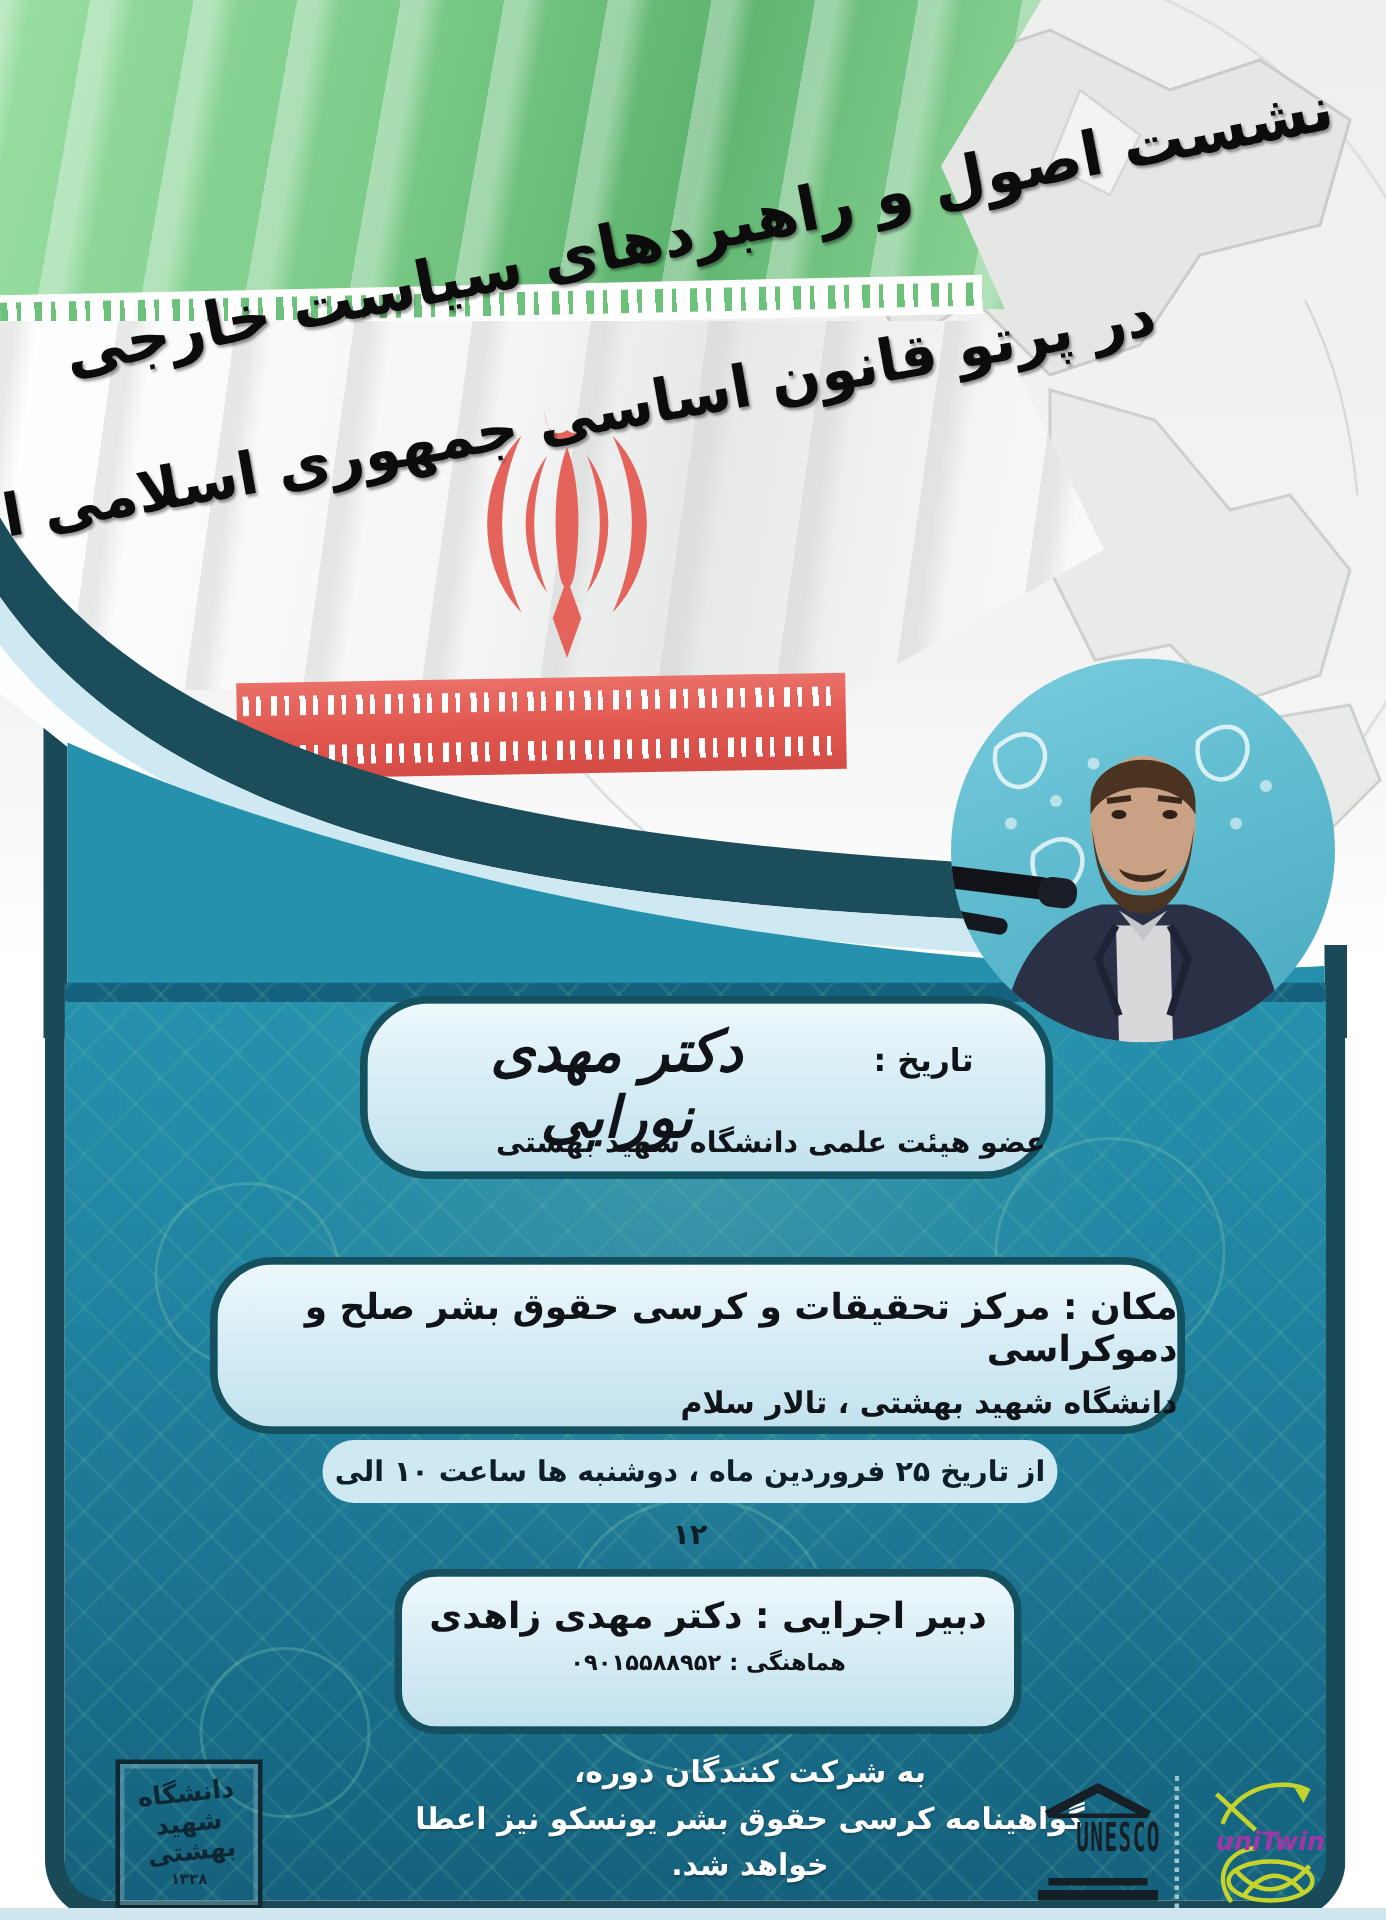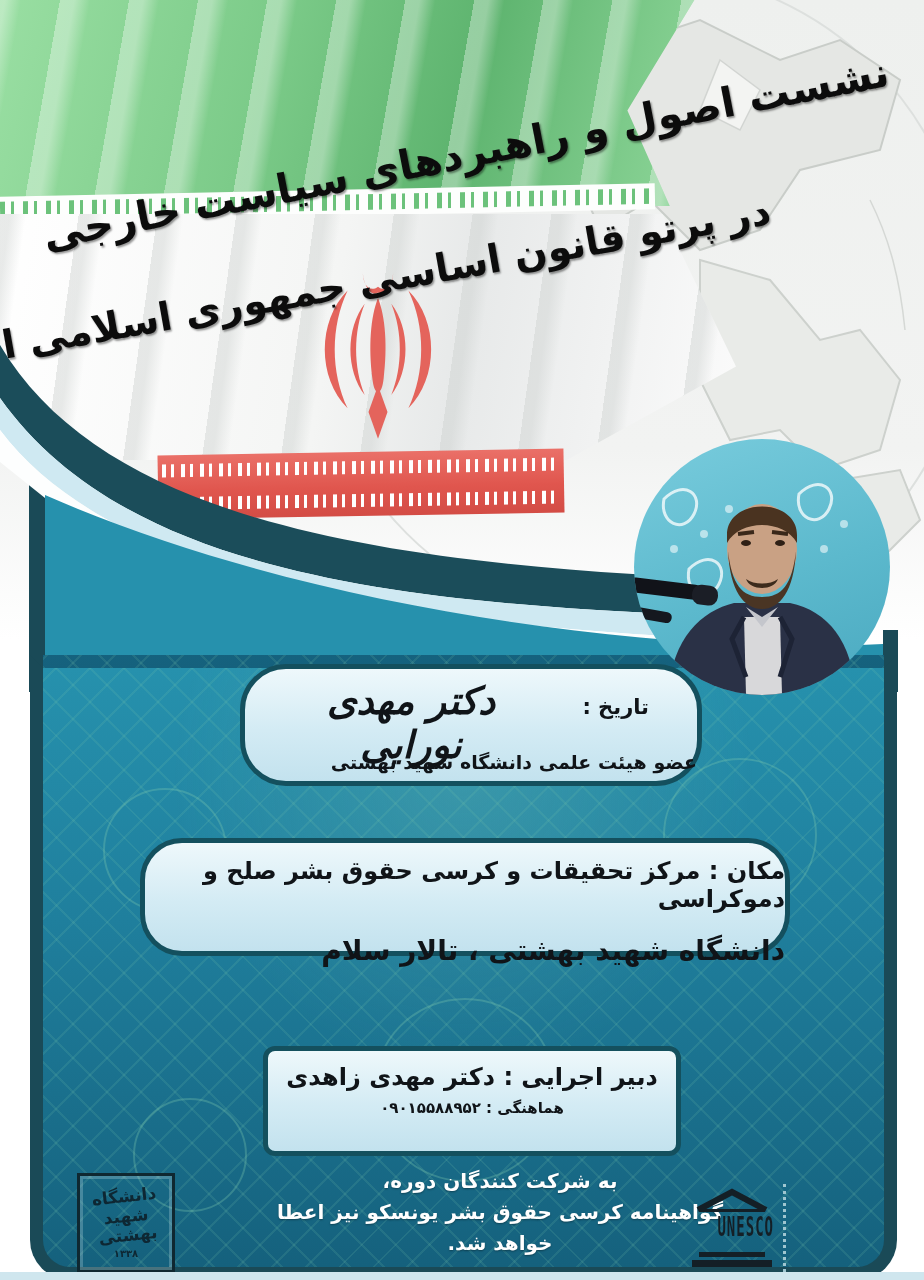--- a/index.html
+++ b/index.html
@@ -63,24 +63,24 @@
   .box{z-index:7;direction:rtl;background:linear-gradient(180deg,#eef8fb 0%,#d3ebf4 55%,#c3e2ee 100%);
     border:5px solid #14505e;color:#101418;}
   .speaker-box{left:240px;top:664px;width:452px;height:112px;border-radius:46px;}
   .speaker-label{position:absolute;right:48px;top:26px;font-size:21px;font-weight:bold;}
   .speaker-name{position:absolute;right:150px;left:30px;top:10px;text-align:center;
     font-size:38px;font-weight:bold;font-style:italic;}
   .speaker-affiliation{position:absolute;left:0;right:0;bottom:8px;text-align:right;
     font-size:19px;font-weight:bold;}
   .location-box{left:140px;top:838px;width:640px;height:108px;border-radius:42px;text-align:right;}
   .location-l1{margin-top:14px;font-size:24px;font-weight:bold;}
-  .location-l2{margin-top:21px;font-size:28px;font-weight:bold;}
+  .location-l2{margin-top:10px;font-size:20px;font-weight:bold;}
   .date-strip{z-index:7;direction:rtl;left:215px;top:960px;width:490px;height:42px;border-radius:22px;
     background:#cfe9f3;text-align:center;line-height:42px;font-size:19px;font-weight:bold;color:#0e1e26;}
-  .exec-box{left:263px;top:1046px;width:408px;height:100px;border-radius:12px;text-align:center;}
+  .exec-box{left:263px;top:1046px;width:408px;height:100px;border-radius:28px;text-align:center;}
   .exec-l1{margin-top:12px;font-size:24px;font-weight:bold;}
   .exec-l2{margin-top:8px;font-size:15px;font-weight:bold;}
 
   
   .footer-note{z-index:7;direction:rtl;left:275px;top:1166px;width:450px;text-align:center;
     color:#ffffff;font-weight:bold;font-size:20px;line-height:1.55;text-shadow:0 1px 2px rgba(0,0,0,.35);}
 
   .sbu-logo{z-index:7;left:77px;top:1173px;width:92px;height:94px;border:3px solid #0f2831;
     box-shadow:inset 0 0 0 3px rgba(210,235,240,.25);direction:rtl;text-align:center;
     color:#0e2733;display:flex;flex-direction:column;justify-content:center;}
@@ -199,20 +199,21 @@
     <div class="speaker-label">تاریخ :</div>
     <div class="speaker-name">دکتر مهدی نورایی</div>
     <div class="speaker-affiliation">عضو هیئت علمی دانشگاه شهید بهشتی</div>
   </div>
 
   <div class="abs box location-box">
     <div class="location-l1">مکان : مرکز تحقیقات و کرسی حقوق بشر صلح و دموکراسی</div>
     <div class="location-l2">دانشگاه شهید بهشتی ، تالار سلام</div>
   </div>
 
+  <div class="abs date-strip">از تاریخ ۲۵ فروردین ماه ، دوشنبه ها ساعت ۱۰ الی ۱۲</div>
 
   <div class="abs box exec-box">
     <div class="exec-l1">دبیر اجرایی : دکتر مهدی زاهدی</div>
     <div class="exec-l2">هماهنگی : ۰۹۰۱۵۵۸۸۹۵۲</div>
   </div>
 
   <div class="abs footer-note">
     <div>به شرکت کنندگان دوره،</div>
     <div>گواهینامه کرسی حقوق بشر یونسکو نیز اعطا خواهد شد.</div>
   </div>
@@ -227,15 +228,29 @@
       <polyline points="8,24 42,6 76,24" fill="none" stroke="#141f26" stroke-width="6"></polyline>
       <rect x="10" y="23" width="64" height="3" fill="#141f26"></rect>
     </svg>
     <span class="unesco-word">UNESCO</span>
     <div class="unesco-step"></div>
     <div class="unesco-base"></div>
   </div>
 
   <div class="abs divider-dotted"></div>
 
+  <div class="abs unitwin">
+    <svg width="100" height="92" viewBox="0 0 100 92">
+      <g fill="none" stroke="#c4d42c" stroke-width="3">
+        <path d="M18,34 C26,10 58,2 76,12"></path>
+        <path d="M14,14 L40,38"></path>
+        <path d="M24,86 C12,70 20,52 40,50"></path>
+        <ellipse cx="50" cy="72" rx="28" ry="13"></ellipse>
+        <path d="M26,64 Q50,92 76,62"></path>
+        <path d="M32,82 Q52,56 72,80"></path>
+      </g>
+      <polygon points="76,12 66,10 72,20" fill="#c4d42c"></polygon>
+    </svg>
+    <span class="unitwin-word">uniTwin</span>
+  </div>
 
   <div class="abs bottom-strip"></div>
 </div>
 
 </body></html>

